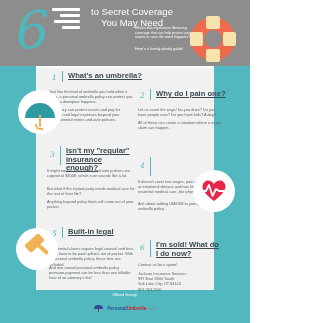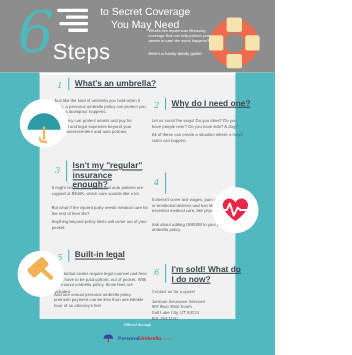--- a/index.html
+++ b/index.html
@@ -90,21 +90,20 @@
 <div class="page">
 
   <div class="header">
     <div class="six">6</div>
     <div class="hlines">
       <i></i>
         <i></i>
         <i></i>
         <i></i>
     </div>
-    <div class="steps">Steps</div>
     <div class="htitle">to Secret Coverage You May Need</div>
     <div class="hsub">What's this mysterious lifesaving coverage that can help protect your assets in case the worst happens?</div>
     <div class="hnote">Here's a handy-dandy guide!</div>
     <div class="ring">
       <div class="o"></div>
         <b class="t"></b>
         <b class="b"></b>
         <b class="l"></b>
         <b class="r"></b>
       <div class="i"></div>
@@ -123,21 +122,21 @@
 
   <div class="umb">
     <div class="umbc"></div>
     <div class="umbtop"></div>
     <div class="umbstick"></div>
     <div class="umbhook"></div>
   </div>
 
   <div class="num" style="left:140px;top:91px;">2</div>
   <div class="bar" style="left:150px;top:89px;height:11px;"></div>
-  <div class="head" style="left:156px;top:90px;width:90px;">Why do I need one?</div>
+  <div class="head" style="left:156px;top:90px;width:90px;">Why do I pain one?</div>
   <div class="para" style="left:138px;top:107px;width:84px;">Let us count the ways! Do you drive? Do you have people over? Do you have kids? A dog?</div>
   <div class="para" style="left:138px;top:120px;width:84px;">All of these can create a situation where a major claim can happen.</div>
 
   <div class="num" style="left:50px;top:150px;">3</div>
   <div class="bar" style="left:60px;top:146px;height:19px;"></div>
   <div class="head" style="left:66px;top:147px;width:70px;">Isn't my "regular" insurance enough?</div>
   <div class="para" style="left:47px;top:168px;width:88px;">It might not be. Most home and auto policies are capped at $300K, which sure sounds like a lot.</div>
   <div class="para" style="left:47px;top:186px;width:88px;">But what if the injured party needs medical care for the rest of their life?</div>
   <div class="para" style="left:47px;top:199px;width:88px;">Anything beyond policy limits will come out of your pocket.</div>
 

